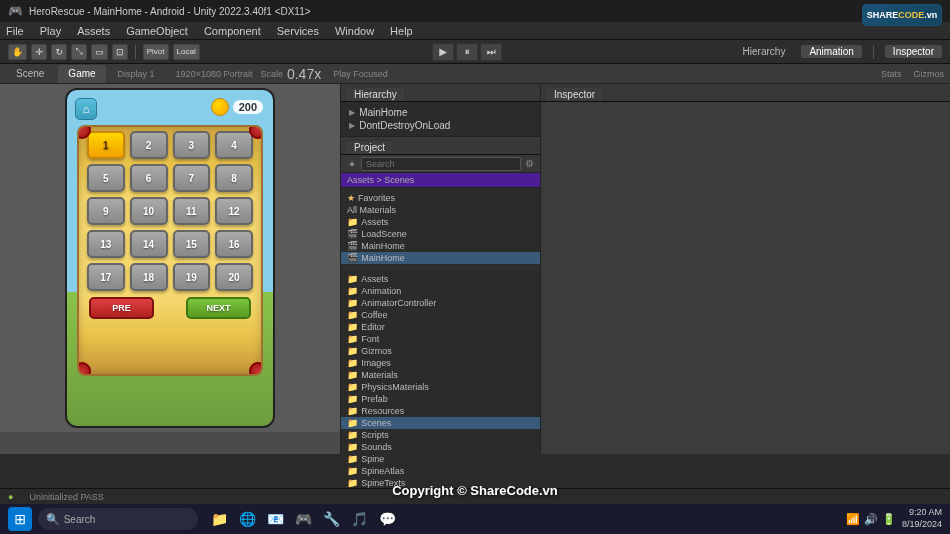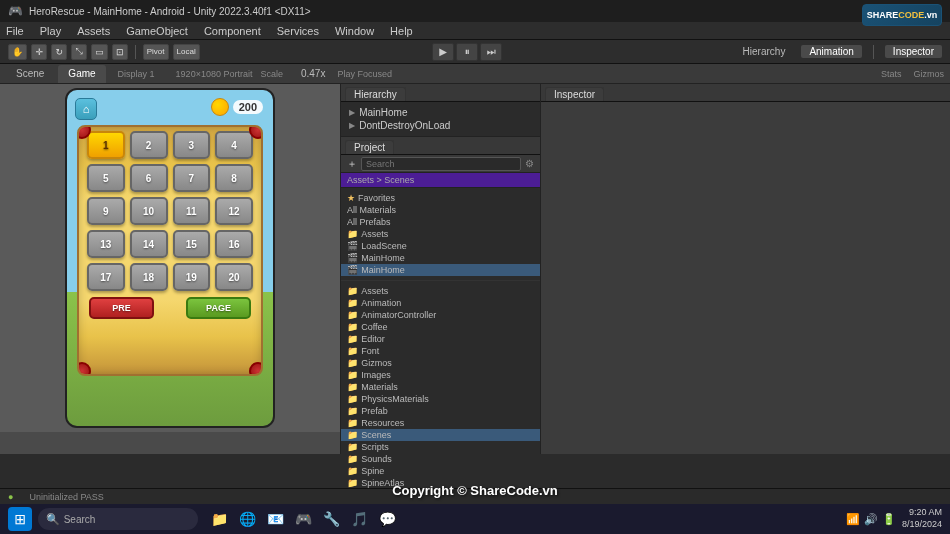--- a/index.html
+++ b/index.html
@@ -590,21 +590,21 @@
     <span class="unity-tab active">Inspector</span>
   </div>
 </div>
 
 <div id="scene-tabs">
   <span class="scene-tab">Scene</span>
   <span class="scene-tab active">Game</span>
   <span style="font-size:9px;color:#888;margin-left:8px;">Display 1</span>
   <span style="font-size:9px;color:#888;margin-left:17px;">1920×1080 Portrait</span>
   <span style="font-size:9px;color:#888;margin-left:4px;">Scale</span>
-  <span style="font-size:10px;color:#bbb;margin-left:14px;">0.47x</span>
+  <span style="font-size:14px;color:#bbb;margin-left:0;">0.47x</span>
   <span style="font-size:9px;color:#888;margin-left:8px;">Play Focused</span>
   <span style="font-size:9px;color:#888;margin-left:auto;">Stats</span>
   <span style="font-size:9px;color:#888;margin-left:8px;">Gizmos</span>
 </div>
 
 <div id="main" style="display:flex; height:370px;">
 
   <div id="viewport">
     <div id="game-canvas">
 
@@ -646,21 +646,21 @@
                 <div class="level-btn">15</div>
                 <div class="level-btn">16</div>
                 <div class="level-btn">17</div>
                 <div class="level-btn">18</div>
                 <div class="level-btn">19</div>
                 <div class="level-btn">20</div>
               </div>
 
             <div class="nav-buttons">
               <div class="pre-btn">PRE</div>
-              <div class="next-btn">PAGE</div>
+              <div class="next-btn">NEXT</div>
             </div>
           </div>
         </div>
       </div>
     </div>
   </div>
 
   <div id="middle-panel">
 
     <div id="hierarchy-panel">
@@ -690,21 +690,20 @@
       </div>
       <div style="font-size:9px;color:#aaa;padding:2px 6px;background:#4c1d95;border-bottom:1px solid #222;">
         <span>Assets &gt; Scenes</span>
       </div>
       <div class="folder-tree" id="folder-tree">
         <div class="folder-item">
           <span class="folder-icon">★</span>
           <span>Favorites</span>
         </div>
         <div class="folder-item folder-indent-1">All Materials</div>
-        <div class="folder-item folder-indent-1">All Prefabs</div>
         <div class="folder-item">
           <span class="folder-icon">📁</span>
           <span>Assets</span>
         </div>
 
         <div class="folder-item folder-indent-1">
           <span style="color:#5a9fff;font-size:9px;">🎬</span>
           LoadScene
         </div>
         <div class="folder-item folder-indent-1">

